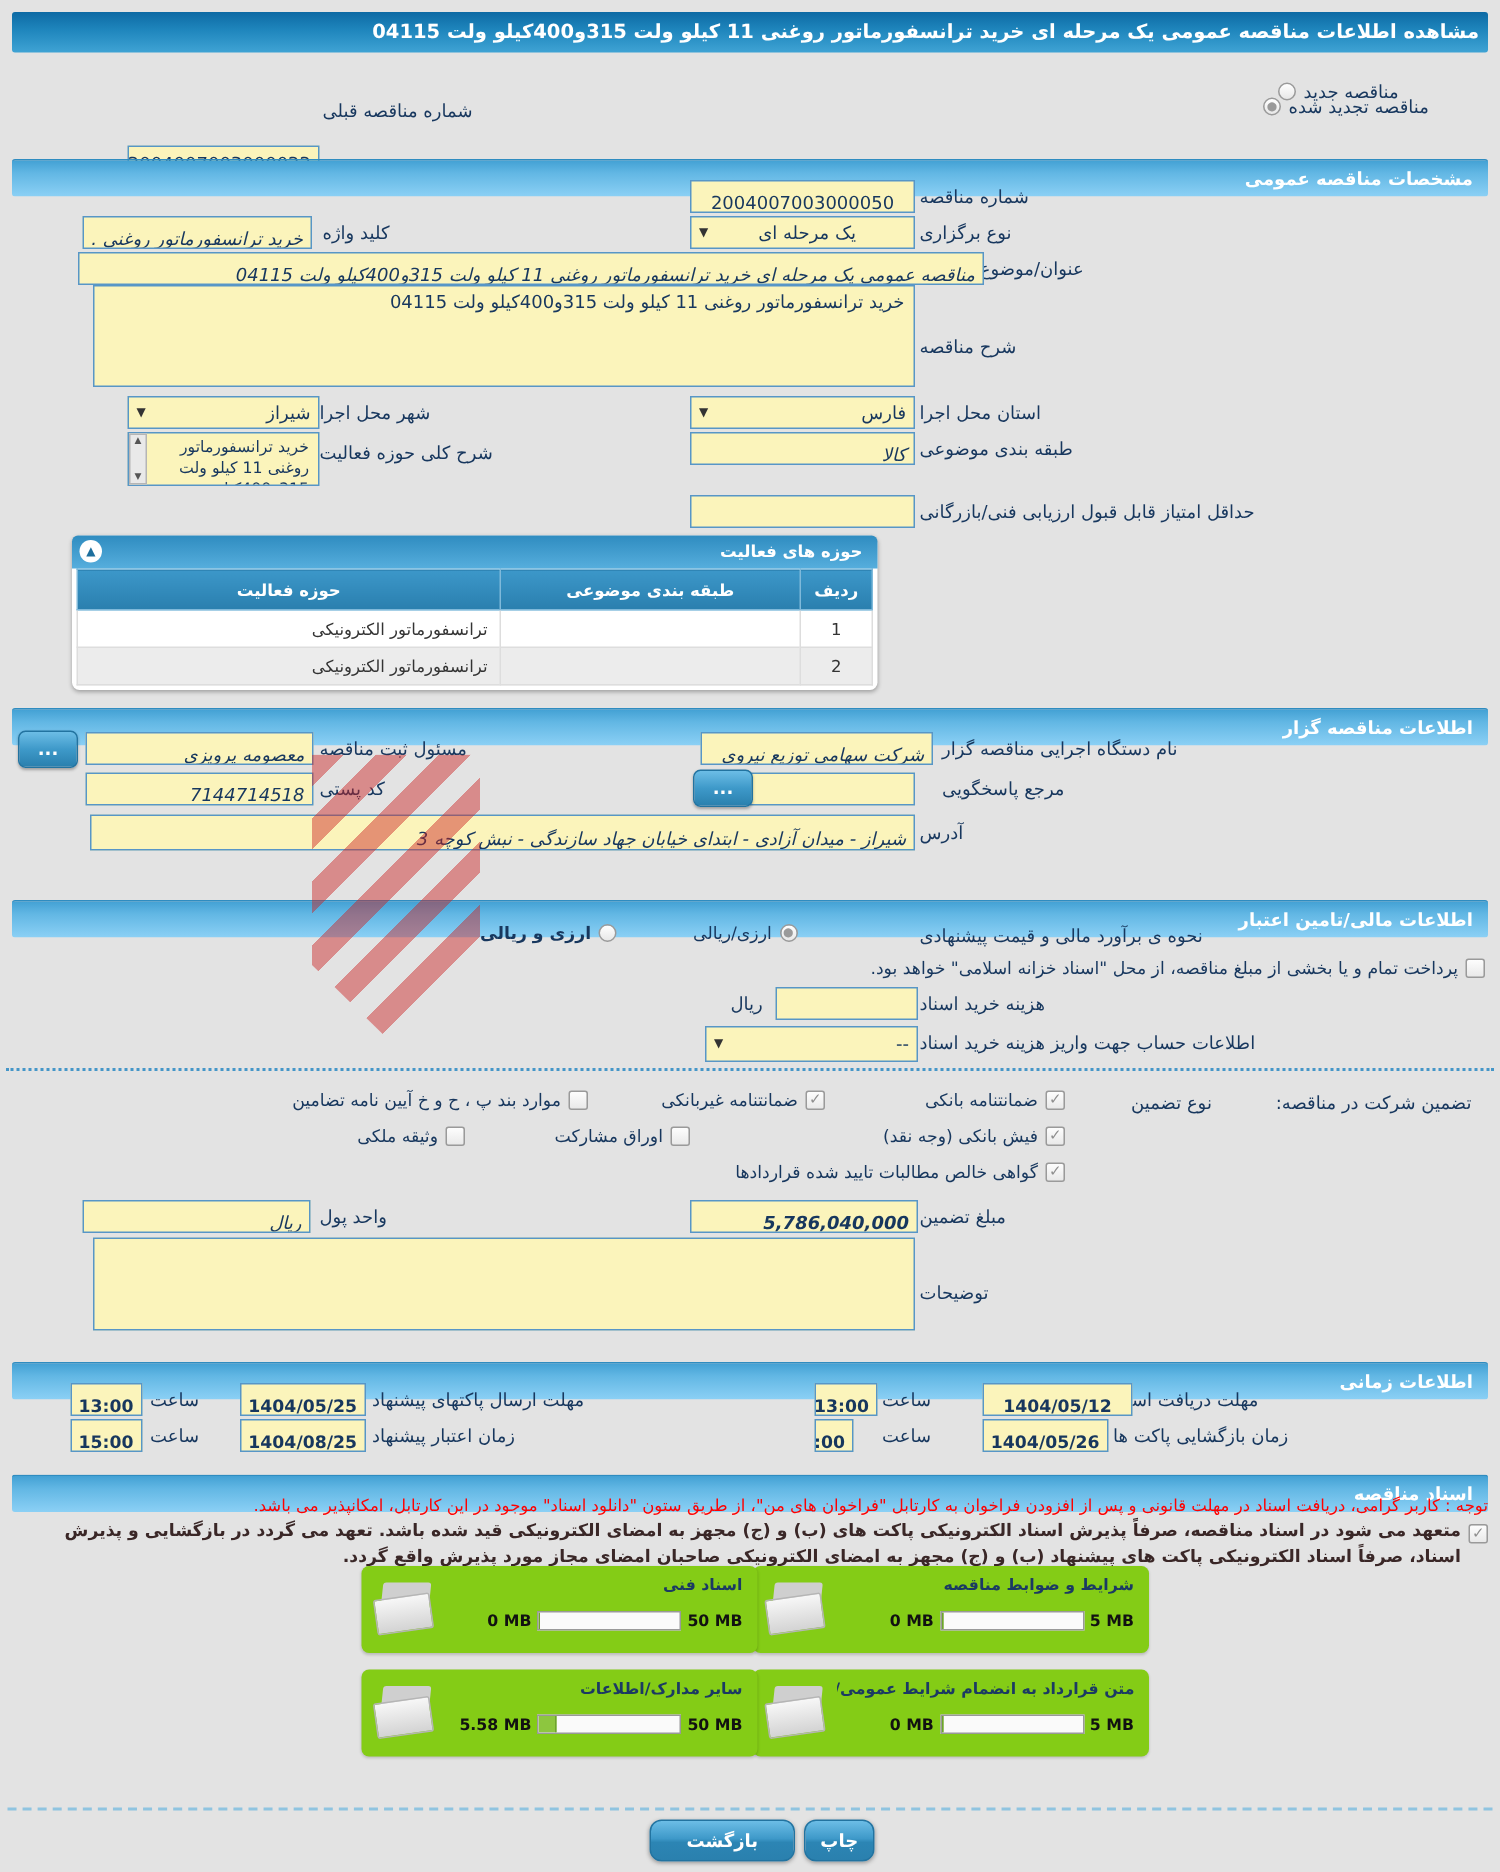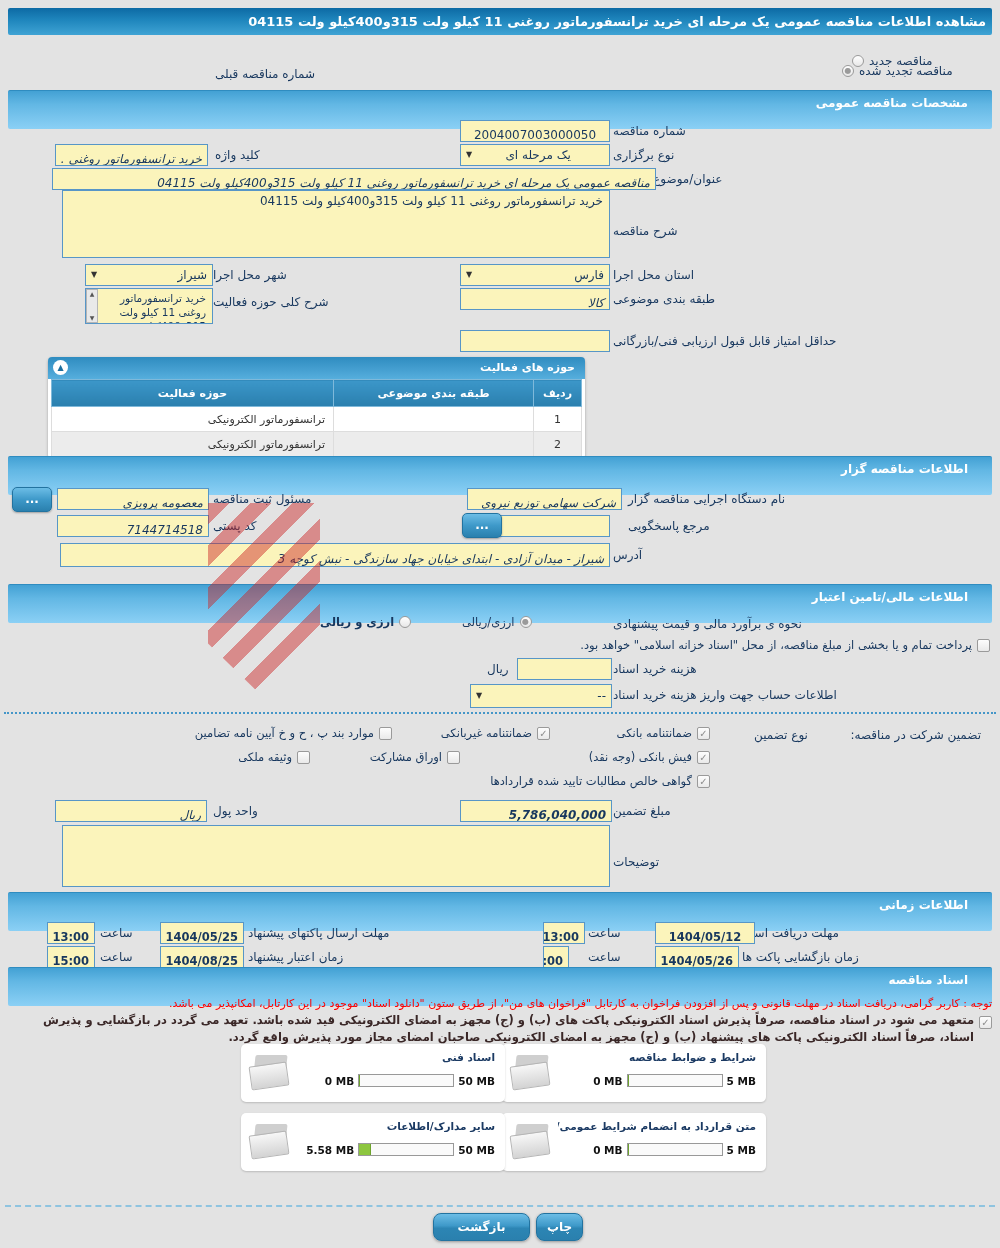--- a/index.html
+++ b/index.html
@@ -10,25 +10,25 @@
     direction:rtl;
   }
   
   .titlebar{
     position:absolute;left:8px;right:8px;top:8px;height:27px;border-radius:2px;
     background:linear-gradient(180deg,#0d6aa4 0%,#1f86bd 45%,#3fa3d4 100%);
     color:#fff;font-weight:bold;font-size:13px;line-height:27px;
     text-align:right;padding:0 6px;box-sizing:border-box;white-space:nowrap;
   }
   .secbar{
-    position:absolute;left:8px;right:8px;height:39px;border-radius:2px;
+    position:absolute;left:8px;right:8px;height:25px;border-radius:2px;
     background:linear-gradient(180deg,#43a1d4 0%,#62b7e4 35%,#8bd0f5 100%);
     border-top:1px solid #2f8cc0;
     color:#fff;font-weight:bold;font-size:12px;line-height:24px;
-    text-align:right;padding:0 24px;box-sizing:border-box;
+    text-align:right;padding:0 10px;box-sizing:border-box;margin-top:16px;
   }
   
   .lbl{position:absolute;white-space:nowrap;color:#17375e;font-size:12px;line-height:24px;}
   .lbl2{font-size:11.5px;}
   .inp{
     position:absolute;height:22px;box-sizing:border-box;
     background:#FBF4BB;border:1px solid #5796c7;
     font-size:12px;color:#17375e;line-height:20px;padding:4px 5px;overflow:hidden;white-space:nowrap;
   }
   .vr{text-align:right;font-style:italic;} .vc{text-align:center;}
@@ -86,21 +86,21 @@
     background:linear-gradient(180deg,#6cbde6 0%,#3e99c9 45%,#2c85b4 55%,#2a80ae 100%);
     border:1px solid #2273a0;color:#fff;font-size:12px;font-weight:bold;line-height:26px;text-align:center;
     box-shadow:0 1px 3px rgba(0,0,0,.35);
   }
   .dotted{position:absolute;left:4px;right:4px;border-top:2px dotted #4596c8;}
   .dashed{position:absolute;left:5px;right:5px;border-top:2px dashed #8fc4e0;}
   
   .notice{position:absolute;left:8px;right:8px;text-align:right;color:#f00;font-size:11px;white-space:nowrap;overflow:hidden;}
   .commit{position:absolute;right:26px;left:12px;text-align:right;color:#3a2727;font-weight:bold;font-size:11.5px;line-height:1.45;}
   .cards{position:absolute;display:grid;grid-template-columns:252px 252px;column-gap:9px;row-gap:11px;direction:rtl;}
-  .card{width:264px;height:58px;background:#ffffff;border-radius:5px;box-shadow:0 1px 2px rgba(0,0,0,.18);position:relative;}
+  .card{width:264px;height:58px;background:#84cc16;border-radius:5px;box-shadow:0 1px 2px rgba(0,0,0,.18);position:relative;}
   .card .ttl{position:absolute;top:7px;right:10px;left:56px;color:#1b3a63;font-size:10.5px;font-weight:bold;text-align:right;white-space:nowrap;overflow:hidden;}
   .prog{position:absolute;top:30px;right:10px;display:flex;direction:ltr;align-items:center;gap:4px;}
   .prog .mb{font-size:10.5px;font-weight:bold;color:#111;direction:ltr;white-space:nowrap;}
   .track{width:96px;height:13px;background:#fafafa;border:1px solid #999;box-sizing:border-box;overflow:hidden;}
   .fill{height:100%;background:#8dc63f;border-right:1px solid #6da32d;float:left;}
   .folder{position:absolute;left:9px;top:8px;width:40px;height:40px;}
   .folder:before{content:"";position:absolute;left:4px;top:3px;width:32px;height:30px;background:#cfcfcf;border-radius:2px;transform:skewX(-6deg);}
   .folder:after{content:"";position:absolute;left:0;top:12px;width:38px;height:24px;background:linear-gradient(#f7f7f7,#d3d3d3);border:1px solid #b5b5b5;border-radius:2px;transform:rotate(-8deg);box-sizing:border-box;}
   
   .spin{position:absolute;width:12px;display:flex;flex-direction:column;justify-content:space-between;align-items:center;background:#e9e9e9;border:1px solid #b5b5b5;box-sizing:border-box;color:#555;}

